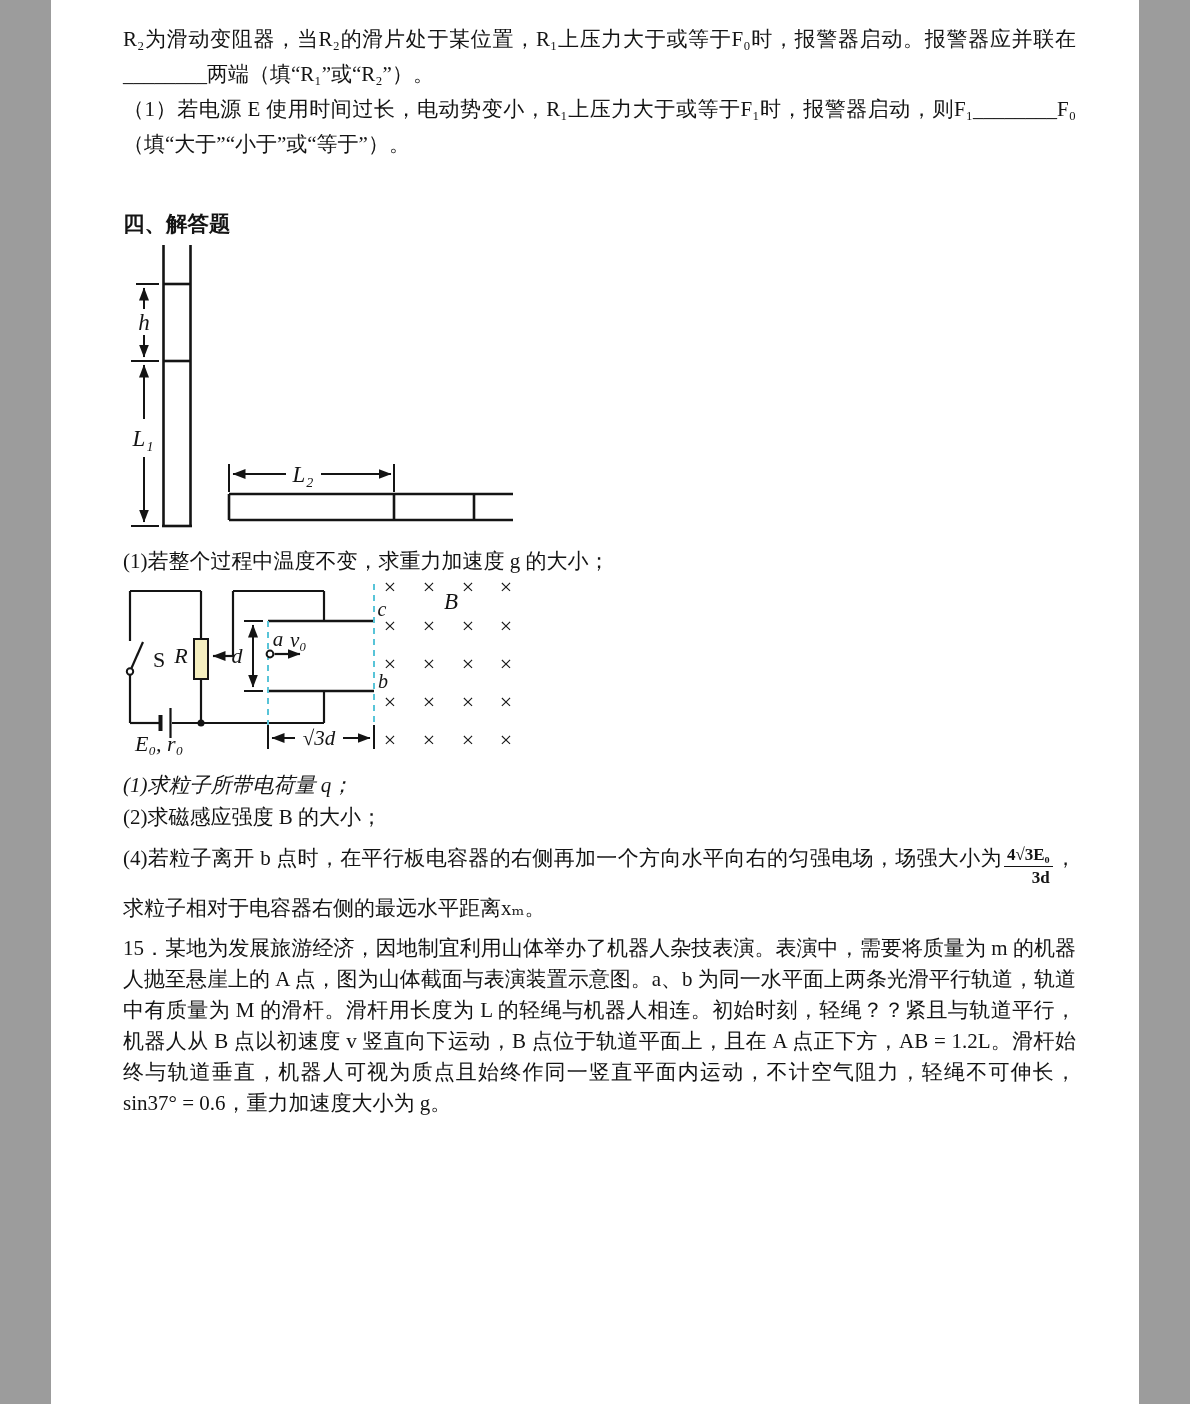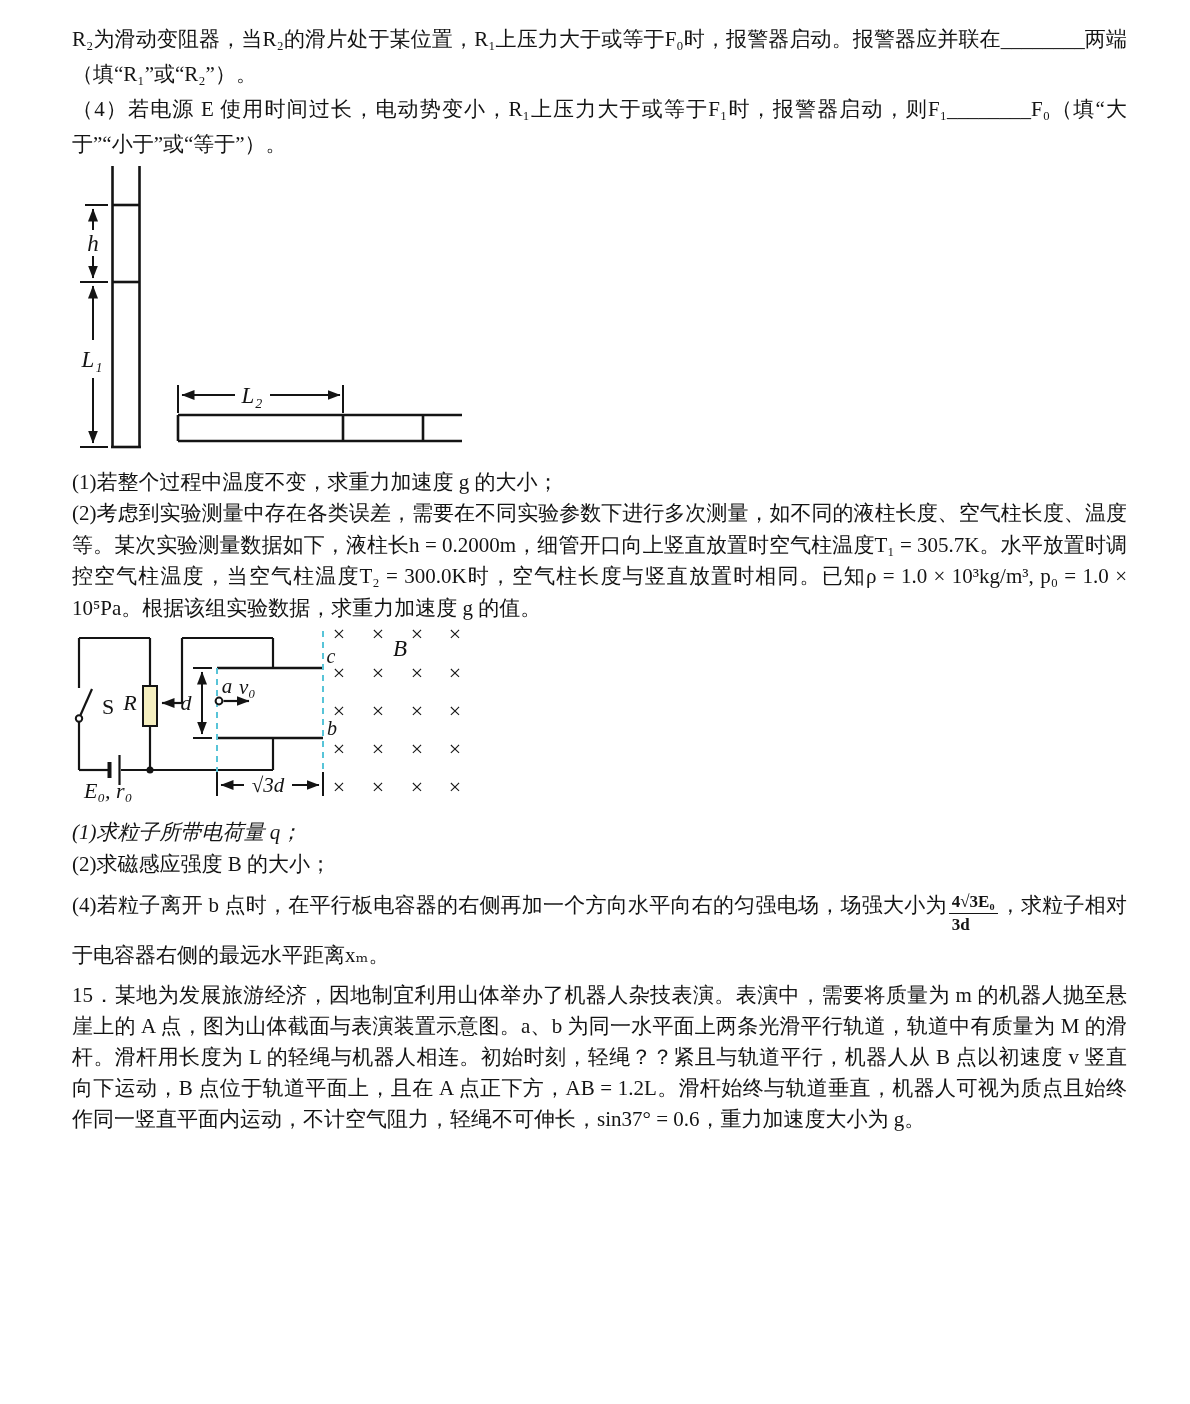--- a/index.html
+++ b/index.html
@@ -1,46 +1,47 @@
 <!DOCTYPE html>
 <html><head>
 <meta charset="utf-8">
 <style>
   html,body { margin:0; padding:0; background:#9c9c9c; }
   .page {
-    width:1190px; height:1404px; background:#ffffff; margin:0 auto;
+    width:1088px; height:1404px; background:#ffffff; margin:0 auto;
     box-sizing:border-box; padding:22px 63px 6px 72px;
     font-family:"Liberation Serif","DejaVu Serif","DejaVu Sans",serif;
     font-size:21px; color:#141414; overflow:hidden;
   }
   p { margin:0; text-align:justify; }
   .lh35 { line-height:35px; }
   .lh32 { line-height:32px; }
   .lh315 { line-height:31.5px; }
   .lh31 { line-height:31px; }
   .heading { font-weight:bold; font-size:21.5px; line-height:33px; margin:46px 0 0 0; text-align:left; }
   .mt12 { margin-top:12px; }
   .mt6 { margin-top:6px;font-style:italic; }
   .mt4 { margin-top:4px; }
   .fig { display:block; margin:2px 0 0 0; }
-  .frac { display:inline-block; vertical-align:-1.05em; text-align:left; line-height:1.15; font-size:17px; margin:0 2px; font-weight:bold; }
+  .frac { display:inline-block; vertical-align:-1.05em; text-align:right; line-height:1.15; font-size:17px; margin:0 2px; font-weight:bold; }
   .frac .num { display:block; border-bottom:1.5px solid #141414; padding:0 3px 1px 3px; }
   .frac .den { display:block; padding:1px 3px 0 3px; }
   .p3 { line-height:42px; }
   svg text { font-family:"Liberation Serif","DejaVu Serif","DejaVu Sans",serif; fill:#141414; }
   .it { font-style:italic; }
 </style>
 </head>
 <body>
 
 <div class="page">
 
   <p class="lh35">R₂为滑动变阻器，当R₂的滑片处于某位置，R₁上压力大于或等于F₀时，报警器启动。报警器应并联在________两端（填“R₁”或“R₂”）。</p>
-  <p class="lh35">（4）若电源 E 使用时间过长，电动势变小，R₁上压力大于或等于F₁时，报警器启动，则F₁________F₀（填“大于”“小于”或“等于”）。</p>
+  <p class="lh35">（1）若电源 E 使用时间过长，电动势变小，R₁上压力大于或等于F₁时，报警器启动，则F₁________F₀（填“大于”“小于”或“等于”）。</p>
 
+  <p class="heading">四、解答题</p>
 
 
   <svg class="fig" width="410" height="290" viewBox="0 0 410 290">
     <defs>
       <marker id="ar1" markerUnits="userSpaceOnUse" markerWidth="14" markerHeight="10" refX="12.5" refY="5" orient="auto">
         <path d="M0,0 L13,5 L0,10 z" fill="#141414"></path>
       </marker>
     </defs>
     <g stroke="#141414" stroke-width="2.6" fill="none">
       <line x1="40.5" y1="2" x2="40.5" y2="283"></line>
@@ -72,21 +73,20 @@
     <g stroke="#141414" stroke-width="2" fill="none">
       <line x1="106" y1="221" x2="106" y2="249"></line>
       <line x1="271" y1="221" x2="271" y2="249"></line>
       <line x1="163" y1="231" x2="110" y2="231" marker-end="url(#ar1)"></line>
       <line x1="198" y1="231" x2="268" y2="231" marker-end="url(#ar1)"></line>
     </g>
     <text class="it" x="180" y="239" font-size="23" text-anchor="middle">L₂</text>
   </svg>
 
   <p class="lh32 mt12">(1)若整个过程中温度不变，求重力加速度 g 的大小；</p>
-  <p class="lh315">(2)考虑到实验测量中存在各类误差，需要在不同实验参数下进行多次测量，如不同的液柱长度、空气柱长度、温度等。某次实验测量数据如下，液柱长h = 0.2000m，细管开口向上竖直放置时空气柱温度T₁ = 305.7K。水平放置时调控空气柱温度，当空气柱温度T₂ = 300.0K时，空气柱长度与竖直放置时相同。已知ρ = 1.0 × 10³kg/m³, p₀ = 1.0 × 10⁵Pa。根据该组实验数据，求重力加速度 g 的值。</p>
 
 
   <svg class="fig" width="410" height="184" viewBox="0 0 410 184">
     <defs>
       <marker id="ar2" markerUnits="userSpaceOnUse" markerWidth="14" markerHeight="10" refX="12.5" refY="5" orient="auto">
         <path d="M0,0 L13,5 L0,10 z" fill="#141414"></path>
       </marker>
     </defs>
     <g stroke="#141414" stroke-width="2.2" fill="none">
       <line x1="7" y1="12" x2="78" y2="12"></line>

